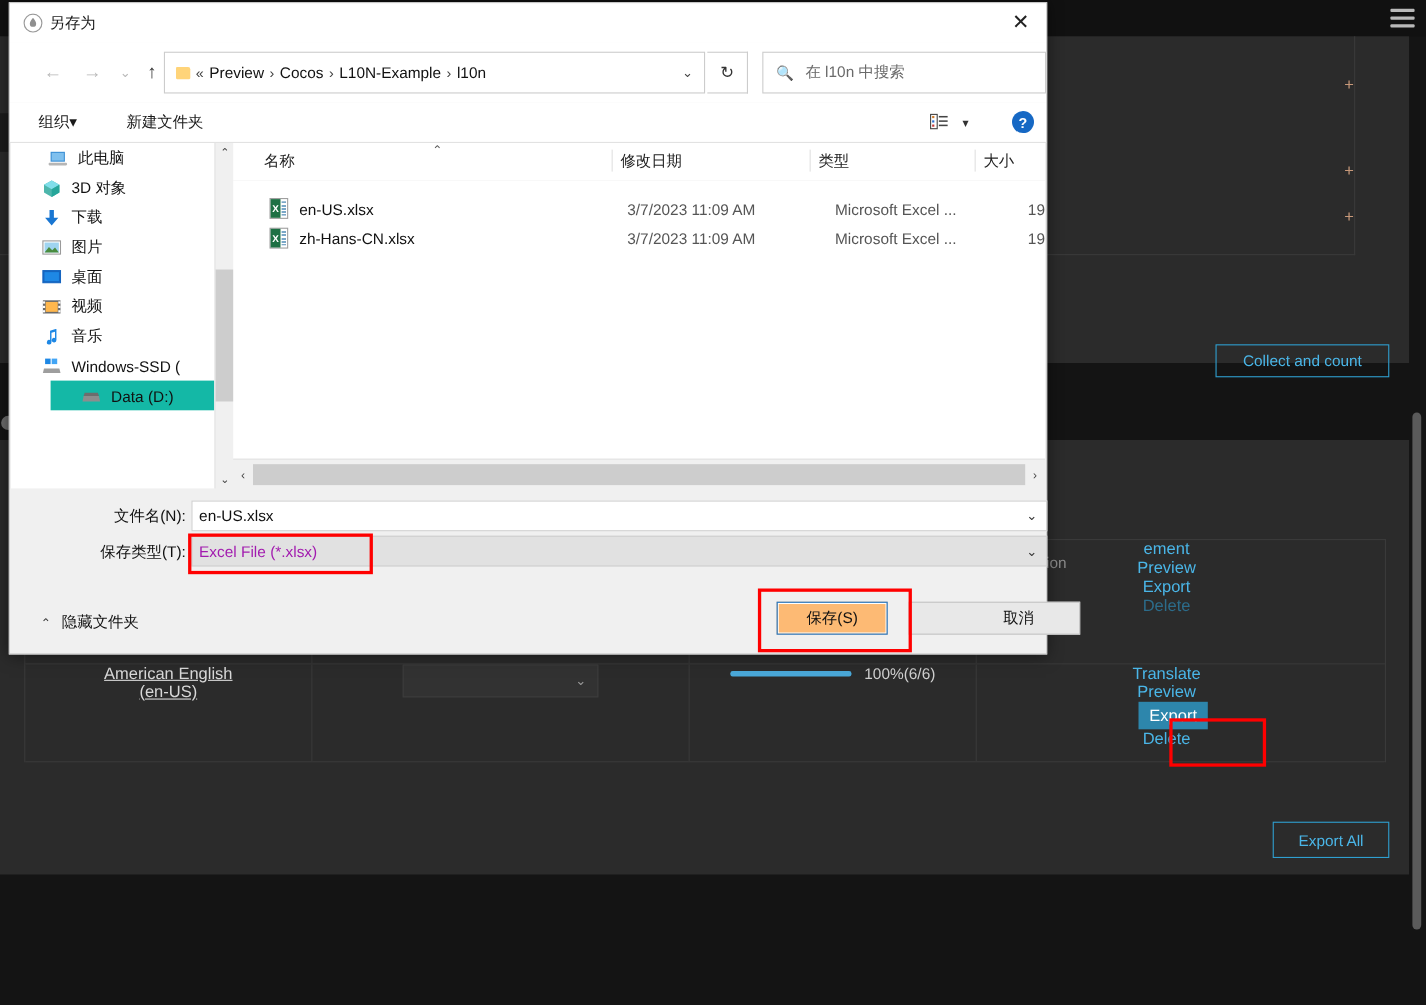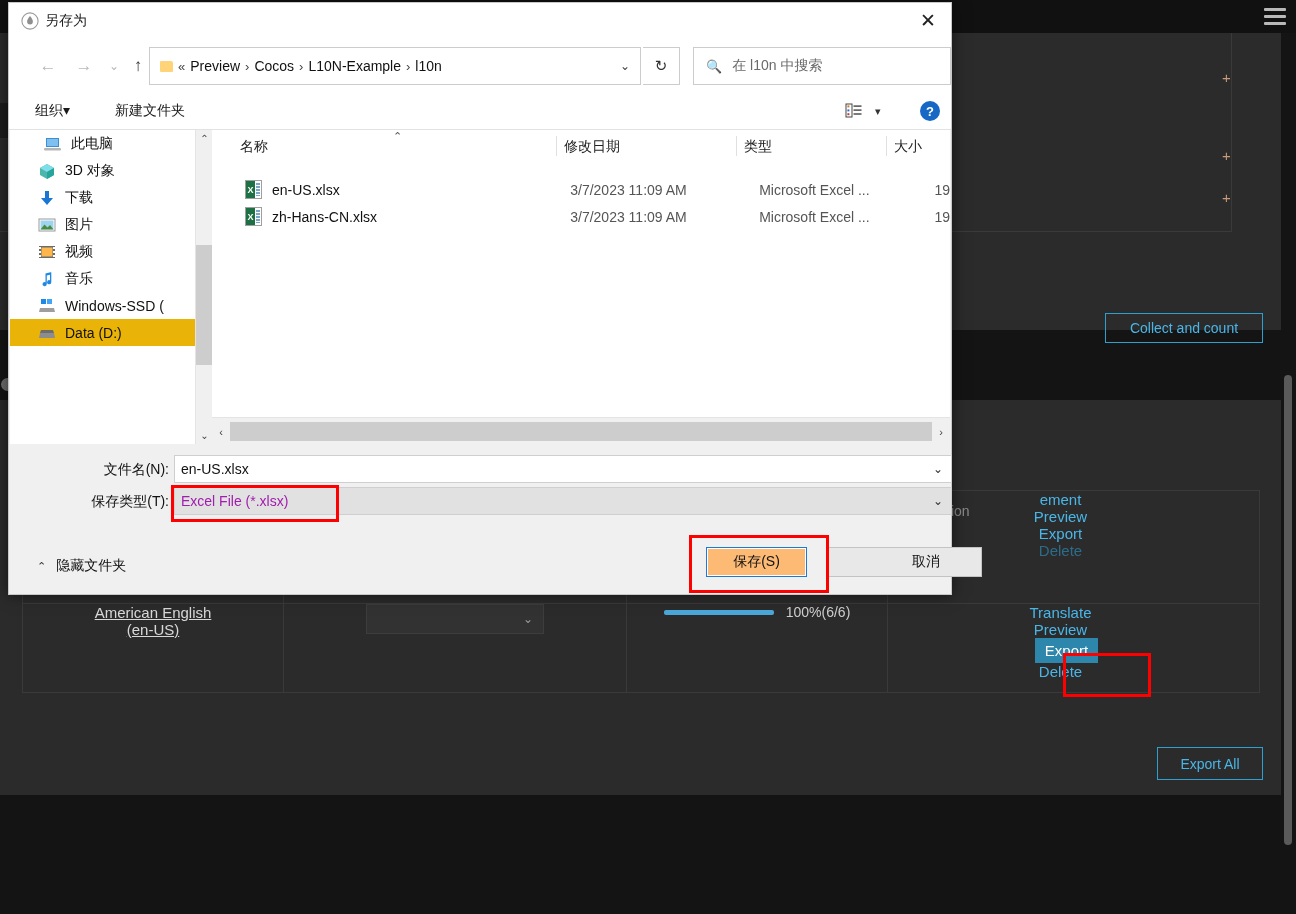--- a/index.html
+++ b/index.html
@@ -138,21 +138,21 @@
   #view-icon{position:absolute;left:836px;top:99px;cursor:pointer;}
   #view-caret{position:absolute;left:866px;top:102px;color:#333;font-size:11px;cursor:pointer;}
   #help-btn{
     position:absolute;left:911px;top:98px;width:20px;height:20px;border-radius:50%;background:#1668c4;
     color:#fff;font-size:13px;display:flex;align-items:center;justify-content:center;font-weight:bold;cursor:pointer;
   }
 
   
   #tree{position:absolute;left:1px;top:127px;width:185px;height:314px;background:#ffffff;overflow:hidden;}
   .tree-item{display:flex;align-items:center;height:27px;padding-left:28px;cursor:pointer;}
-  .tree-item.sel{background:#eab308;}
+  .tree-item.sel{background:#14b8a6;margin-left:36px;}
   .tree-ico{width:18px;height:16px;margin-right:9px;flex:none;position:relative;}
   .tree-label{font-size:14px;color:#111;white-space:nowrap;}
   #tree-scroll{position:absolute;left:186px;top:127px;width:17px;height:314px;background:#f0f0f0;border-left:1px solid #e4e4e4;}
   #tree-scroll .arr{width:17px;height:17px;display:flex;align-items:center;justify-content:center;font-size:10px;color:#444;cursor:pointer;}
   #tree-thumb{position:absolute;left:0;top:115px;width:17px;height:120px;background:#cdcdcd;cursor:pointer;}
 
   
   #list-head{position:absolute;left:203px;top:127px;width:738px;height:34px;background:#ffffff;border-bottom:1px solid #e2e2e2;}
   .colh{position:absolute;top:8px;font-size:14px;color:#222;cursor:pointer;}
   .colsep{position:absolute;top:6px;width:1px;height:20px;background:#e0e0e0;}
@@ -389,20 +389,29 @@
             <rect x="1" y="2" width="16" height="12" fill="#fff" stroke="#9a9a9a"></rect>
             <rect x="2.5" y="3.5" width="13" height="9" fill="#9fd4f0"></rect>
             <path d="M2.5 12.5l4-5 3 3 2.5-2.5 3.5 4.5z" fill="#4a8c3f"></path>
           </svg>
       </span>
       <span class="tree-label">图片</span>
     </div>
     <div class="tree-item">
       <span class="tree-ico">
         <svg width="18" height="16" viewBox="0 0 18 16">
+            <rect x="1" y="2" width="16" height="11" fill="#1565c0" stroke="#1565c0"></rect>
+            <rect x="2.4" y="3.4" width="13.2" height="8.2" fill="#1e88e5"></rect>
+          </svg>
+      </span>
+      <span class="tree-label">桌面</span>
+    </div>
+    <div class="tree-item">
+      <span class="tree-ico">
+        <svg width="18" height="16" viewBox="0 0 18 16">
             <rect x="1" y="2" width="16" height="12" fill="#6b6b6b"></rect>
             <rect x="3.5" y="3.5" width="11" height="9" fill="#ffb74d"></rect>
             <rect x="1" y="3" width="2" height="2" fill="#fff"></rect>
             <rect x="1" y="7" width="2" height="2" fill="#fff"></rect>
             <rect x="1" y="11" width="2" height="2" fill="#fff"></rect>
             <rect x="15" y="3" width="2" height="2" fill="#fff"></rect>
             <rect x="15" y="7" width="2" height="2" fill="#fff"></rect>
             <rect x="15" y="11" width="2" height="2" fill="#fff"></rect>
           </svg>
       </span>

